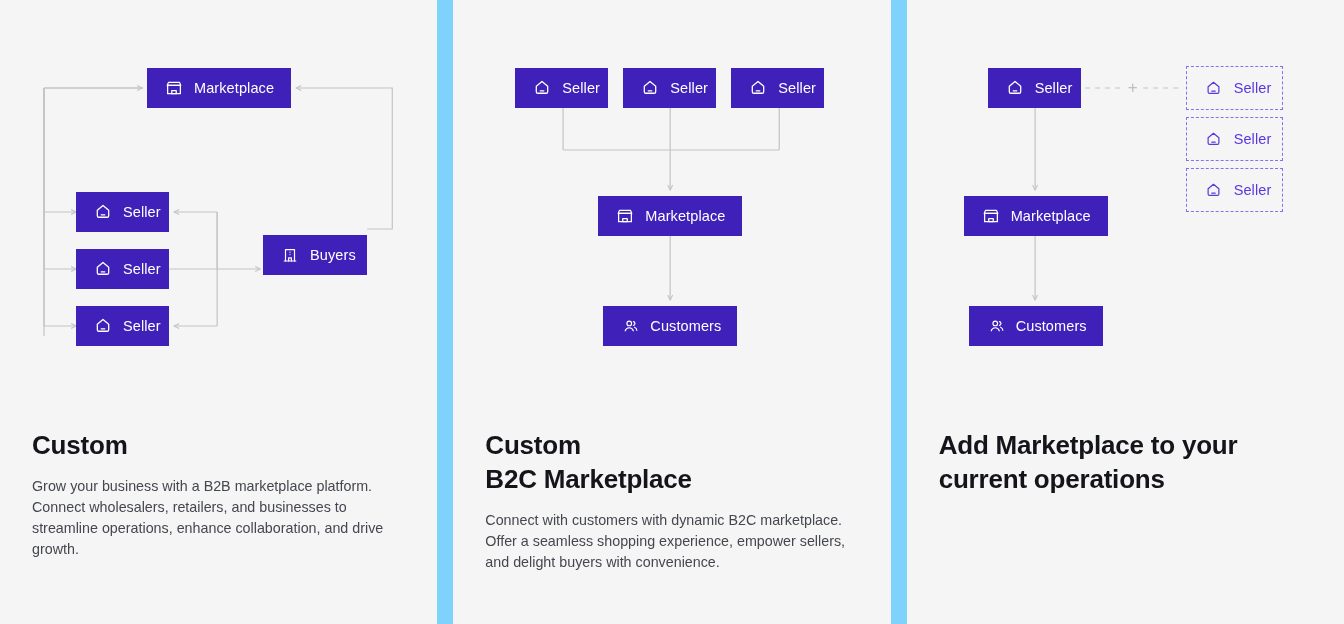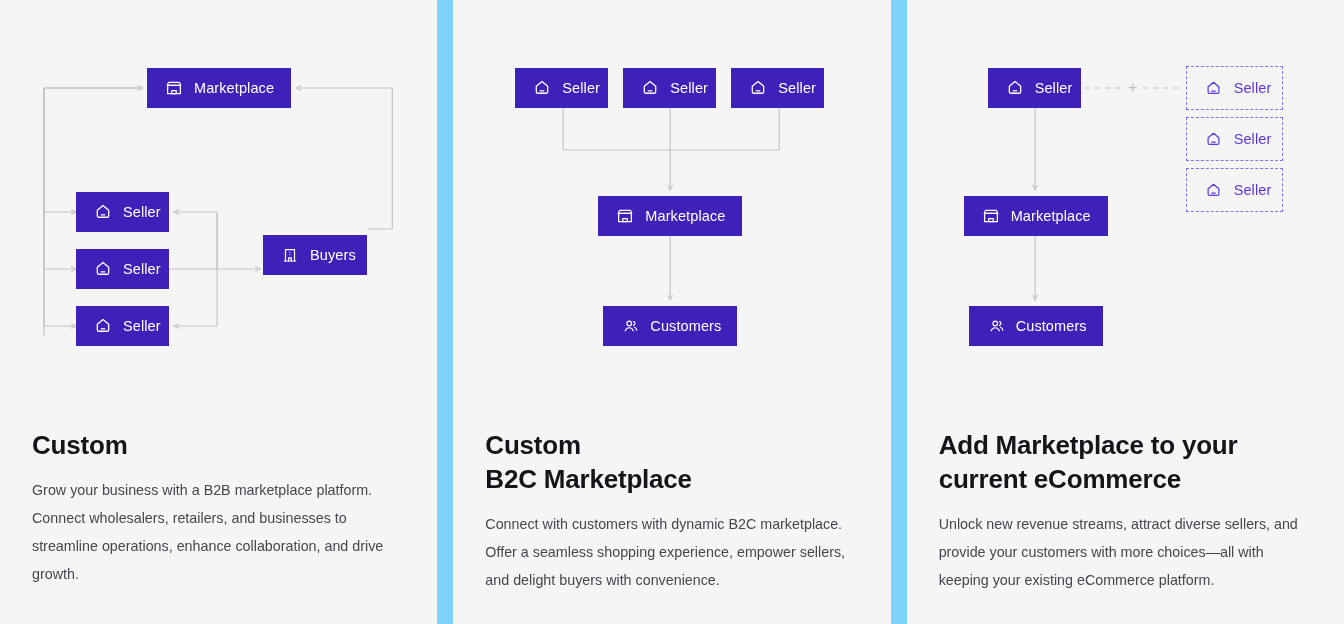--- a/index.html
+++ b/index.html
@@ -84,21 +84,21 @@
     margin: 0 0 14px 0;
     font-size: 26px;
     line-height: 34px;
     font-weight: 700;
     color: #14151a;
     letter-spacing: -0.2px;
   }
   .copy p {
     margin: 0;
     font-size: 14.3px;
-    line-height: 28px;
+    line-height: 21px;
     color: #45474f;
   }
   .copy h2 .ln { display: block; }
 </style>
 </head>
 <body>
 
 <div class="board">
 
   <section class="card">
@@ -359,19 +359,18 @@
             <path d="M9.6 15.8h4.8"></path>
           </svg>
         </span>
         <span>Seller</span>
       </div>
     </div>
 
     <div class="copy">
       <h2>
         <span class="ln">Add Marketplace to your</span>
-        <span class="ln">current eCommerce</span>
+        <span class="ln">current operations</span>
       </h2>
-      <p>Unlock new revenue streams, attract diverse sellers, and provide your customers with more choices—all with keeping your existing eCommerce platform.</p>
     </div>
   </section>
 
 </div>
 
 </body></html>

